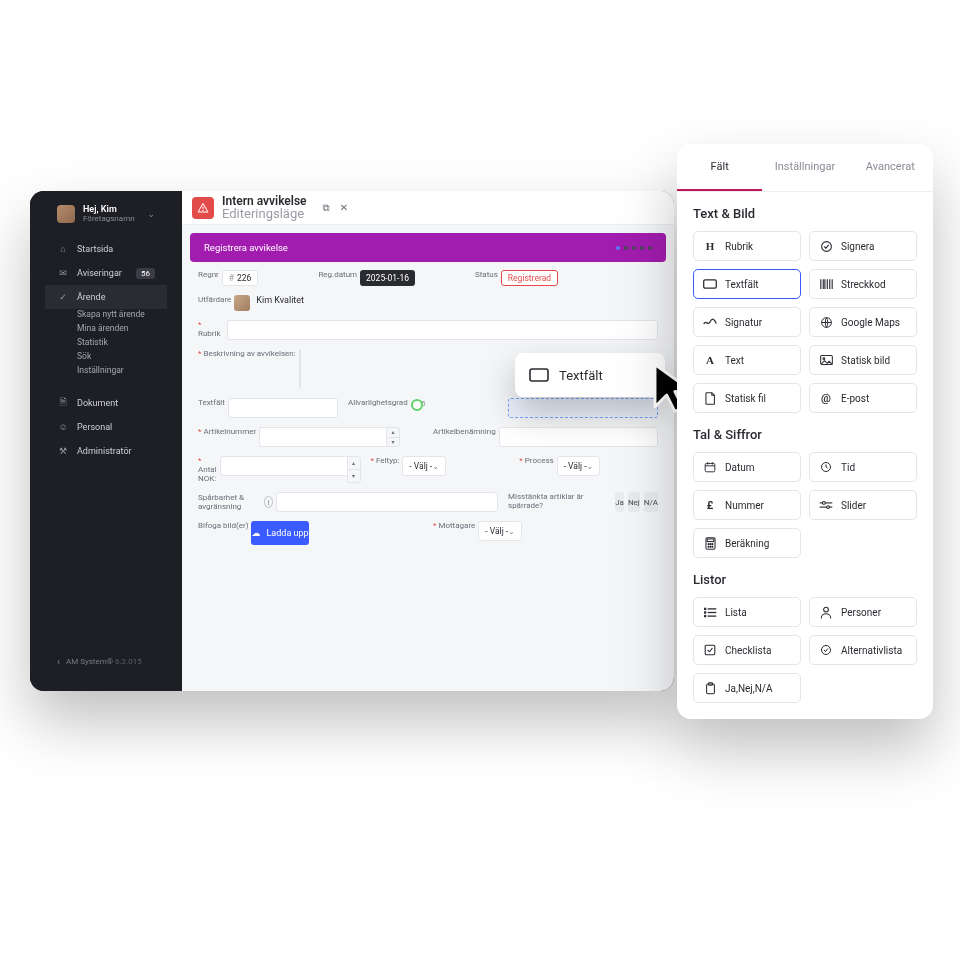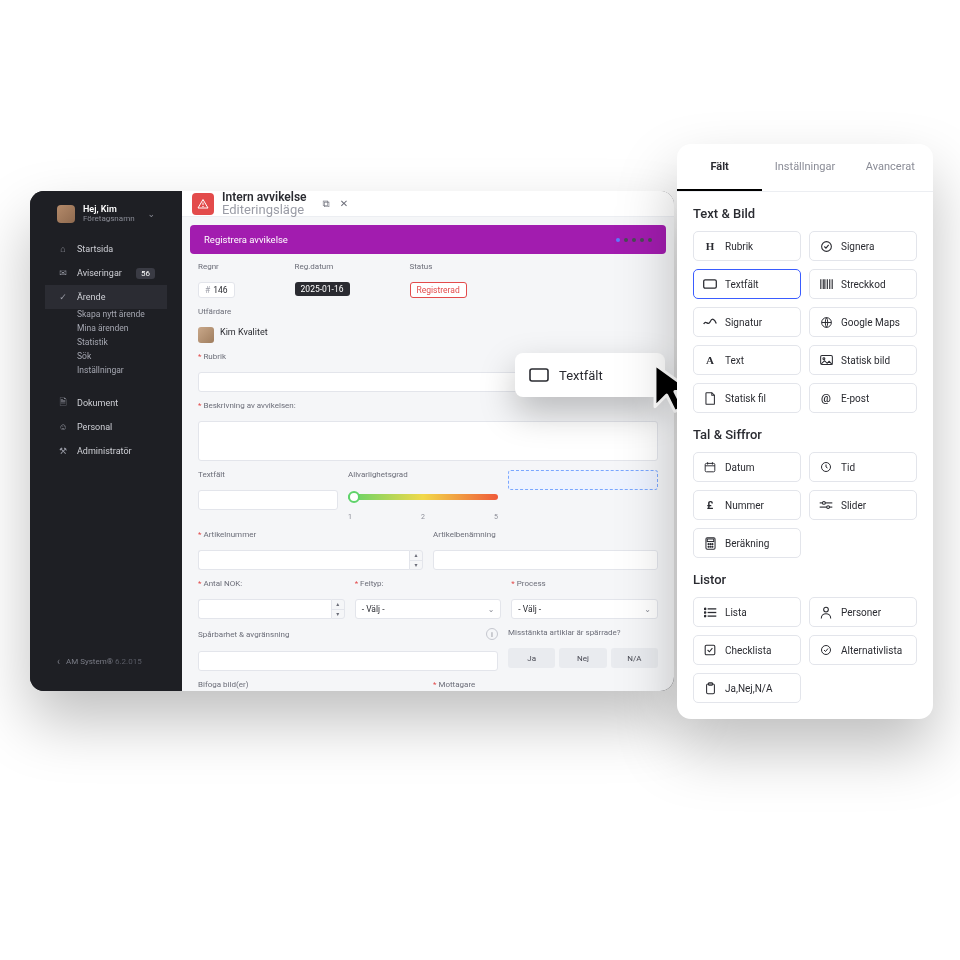--- a/index.html
+++ b/index.html
@@ -31,21 +31,21 @@
   .tbicons{display:flex;align-items:center;gap:10px;margin-left:8px;color:#6b6d78;font-size:10px}
   .tbicons span{cursor:pointer}
 
   .blackbar{background:#a21caf;color:#fff;font-size:9.5px;padding:9px 14px;border-radius:4px;margin:8px;display:flex;align-items:center}
   .dots{margin-left:auto;display:flex;gap:4px}
   .dot{width:4px;height:4px;border-radius:50%;background:#4a4b55}
   .dot.on{background:#5b7cff}
 
   .form{padding:0 16px 16px;display:flex;flex-direction:column;gap:9px}
   .row3{display:flex;gap:60px}
-  .fld{display:flex;flex-direction:column;gap:11px}
+  .fld{display:flex;flex-direction:row;gap:3px}
   .lbl{font-size:8px;color:#6b6d78}
   .req::before{content:"* ";color:#e34b4b}
   .pill{display:inline-flex;align-items:center;gap:3px;background:#fff;border:1px solid #e3e5eb;border-radius:3px;padding:2px 6px;font-size:8.5px;color:#2a2b31}
   .pill .hash{color:#9a9ca6}
   .datepill{background:#2a2b31;color:#fff;border:none}
   .statuspill{border:1px solid #e34b4b;color:#e34b4b;background:#fff}
   .issuer{display:flex;align-items:flex-start;gap:6px}
   .issuer .av{width:16px;height:16px;border-radius:3px;background:linear-gradient(135deg,#c9a88a,#9f7d5e)}
   .issuer .nm{font-size:9px;color:#2a2b31}
   .inpt{height:20px;border:1px solid #e3e5eb;background:#fff;border-radius:3px;font-size:9px;padding:0 6px;width:100%}
@@ -72,21 +72,21 @@
   .infoico{margin-left:auto;width:12px;height:12px;border:1px solid #c5c7cf;border-radius:50%;font-size:8px;color:#8a8c96;display:inline-flex;align-items:center;justify-content:center}
 
   
   .chip{position:absolute;left:515px;top:353px;width:150px;height:44px;background:#fff;border-radius:8px;box-shadow:0 15px 35px rgba(0,0,0,.25);display:flex;align-items:center;gap:10px;padding:0 14px;font-size:13px;color:#2a2b31}
   .cursor{position:absolute;left:648px;top:360px;width:56px;height:56px}
 
   
   .panel{position:absolute;left:677px;top:144px;width:256px;background:#fff;border-radius:14px;box-shadow:0 30px 60px rgba(0,0,0,.25);padding-bottom:16px}
   .ptabs{display:flex;border-bottom:1px solid #eceef2}
   .ptab{flex:1;text-align:center;padding:16px 0;font-size:11px;color:#8a8c96}
-  .ptab.active{color:#2a2b31;font-weight:700;border-bottom:2px solid #000000}
+  .ptab.active{color:#2a2b31;font-weight:400;border-bottom:2px solid #be185d}
   .psec{padding:14px 16px 0}
   .psec h4{font-size:13px;color:#2a2b31;font-weight:500;margin-bottom:10px}
   .pgrid{display:grid;grid-template-columns:1fr 1fr;gap:8px}
   .pbtn{height:30px;border:1px solid #e3e5eb;border-radius:5px;background:#fff;display:flex;align-items:center;gap:8px;padding:0 9px;font-size:10px;color:#2a2b31}
   .pbtn.sel{border:1.5px solid #3a5cff}
   .pbtn.full{grid-column:1/3;width:calc(50% - 4px)}
   .pi{width:14px;height:14px;display:inline-flex;align-items:center;justify-content:center;color:#2a2b31;font-size:11px}
 
   svg{display:block}
 </style>
@@ -172,21 +172,21 @@
             <span class="dot"></span>
       </div>
     </div>
 
     <div class="form">
       <div class="row3">
         <div class="fld">
           <span class="lbl">Regnr</span>
           <span class="pill">
                 <span class="hash">#</span>
-                <span>146</span>
+                <span>226</span>
               </span>
         </div>
         <div class="fld">
           <span class="lbl">Reg.datum</span>
           <span class="pill datepill">2025-01-16</span>
         </div>
         <div class="fld">
           <span class="lbl">Status</span>
           <span class="pill statuspill">Registrerad</span>
         </div>

